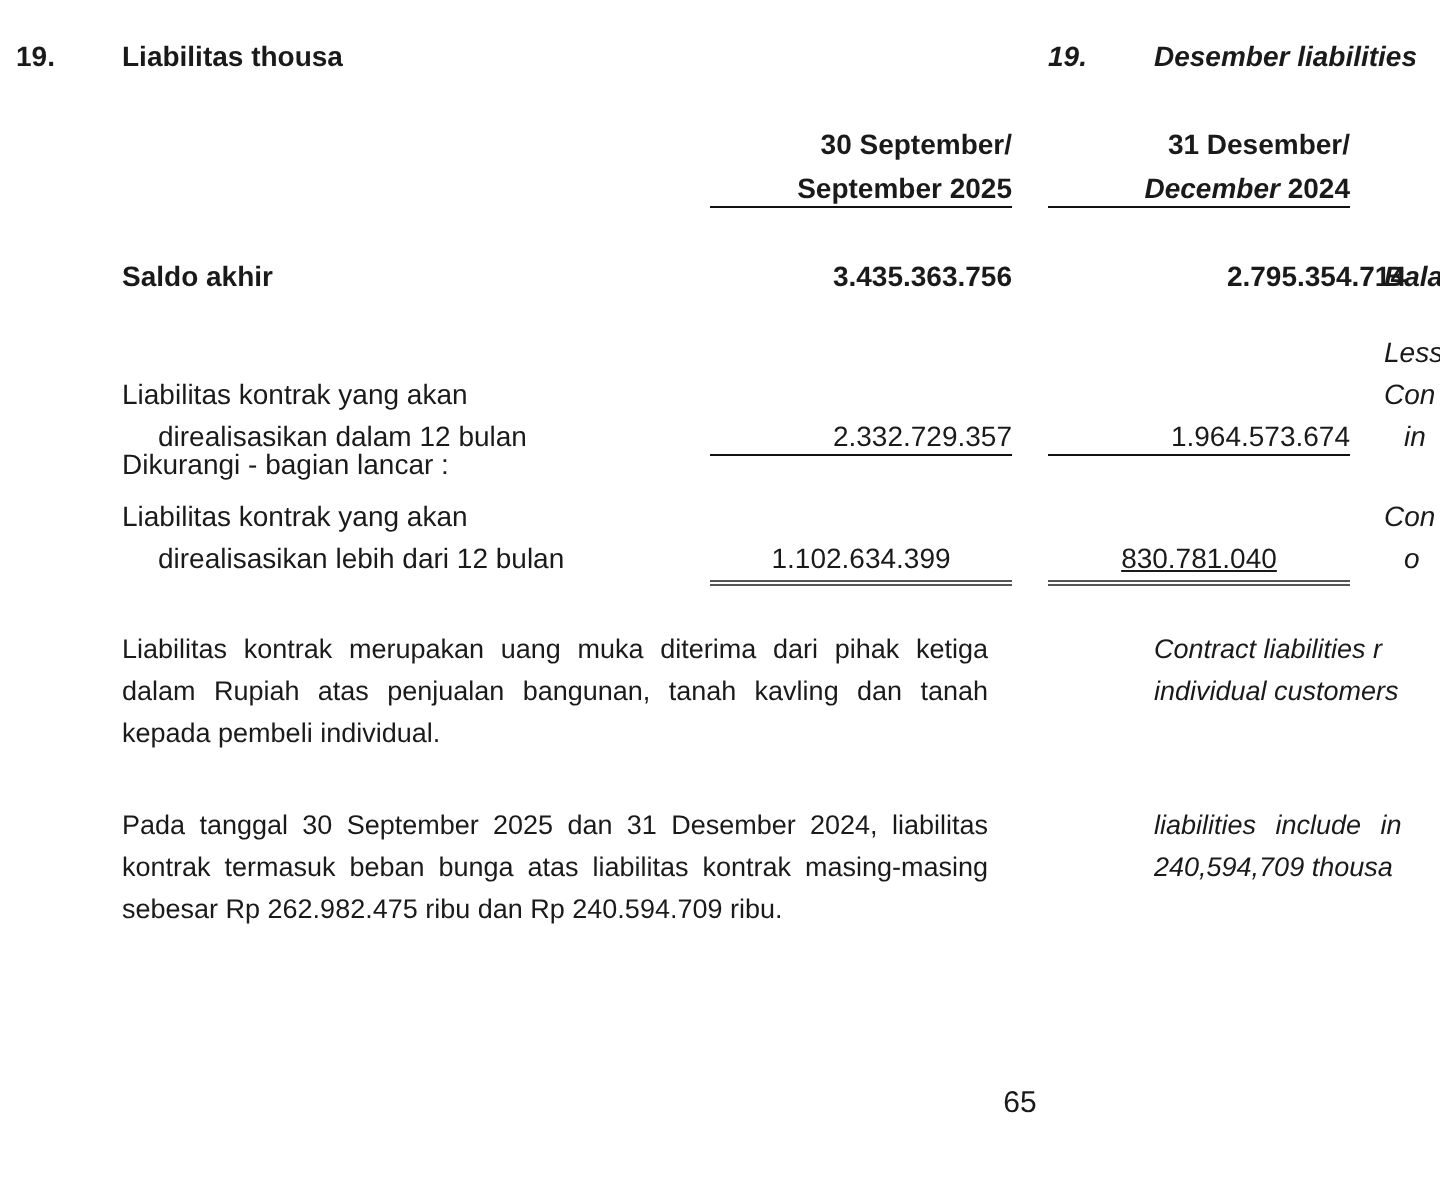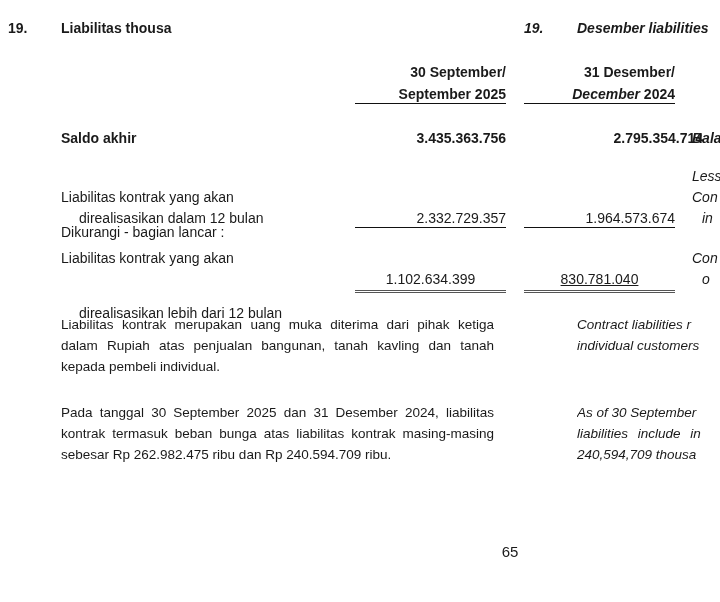--- a/index.html
+++ b/index.html
@@ -89,32 +89,31 @@
 <div class="abs ital t14" style="left:692px; top:168px;">Less</div>
 
 <div class="abs t14" style="left:61px; top:189px;">Liabilitas kontrak yang akan</div>
 <div class="abs t14" style="left:79px; top:210px;">direalisasikan dalam 12 bulan</div>
 <div class="num single-under" style="left:355px; width:151px; top:210px;">2.332.729.357</div>
 <div class="num single-under" style="left:524px; width:151px; top:210px;">1.964.573.674</div>
 <div class="abs ital t14" style="left:692px; top:189px;">Con</div>
 <div class="abs ital t14" style="left:702px; top:210px;">in</div>
 
 <div class="abs t14" style="left:61px; top:250px;">Liabilitas kontrak yang akan</div>
-<div class="abs t14" style="left:79px; top:271px;margin-top:34px;">direalisasikan lebih dari 12 bulan</div>
+<div class="abs t14" style="left:79px; top:271px;">direalisasikan lebih dari 12 bulan</div>
 <div class="num double-under" style="left:355px; width:151px; top:271px;">1.102.634.399</div>
 <div class="num double-under" style="left:524px; width:151px; top:271px;text-decoration:underline;">830.781.040</div>
 <div class="abs ital t14" style="left:692px; top:250px;">Con</div>
 <div class="abs ital t14" style="left:702px; top:271px;">o</div>
 
 <div class="para" style="left:61px; top:314px; width:433px; text-align-last:left;">Liabilitas kontrak merupakan uang muka diterima dari pihak ketiga dalam Rupiah atas penjualan bangunan, tanah kavling dan tanah kepada pembeli individual.</div>
 <div class="para-en" style="left:577px; top:314px; width:143px;">
   <div>Contract liabilities r</div>
   <div>individual customers</div>
 </div>
 
 <div class="para" style="left:61px; top:402px; width:433px; text-align-last:left;">Pada tanggal 30 September 2025 dan 31 Desember 2024, liabilitas kontrak termasuk beban bunga atas liabilitas kontrak masing-masing sebesar Rp  262.982.475 ribu dan Rp 240.594.709 ribu.</div>
 <div class="para-en" style="left:577px; top:402px; width:143px;">
-  <div>As of 30 September</div>
   <div style="word-spacing:6px;">liabilities include in</div>
   <div>240,594,709 thousa</div>
 </div>
 
 <div class="page-number">65</div>
 
 </body></html>

